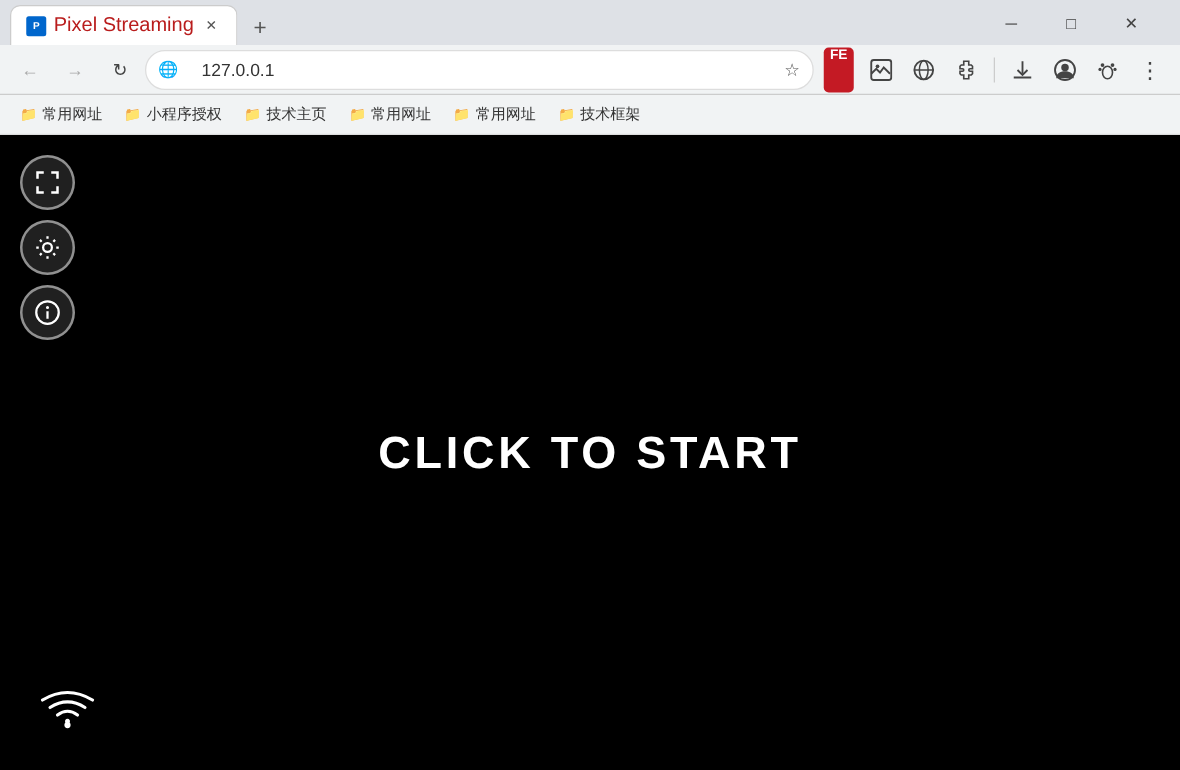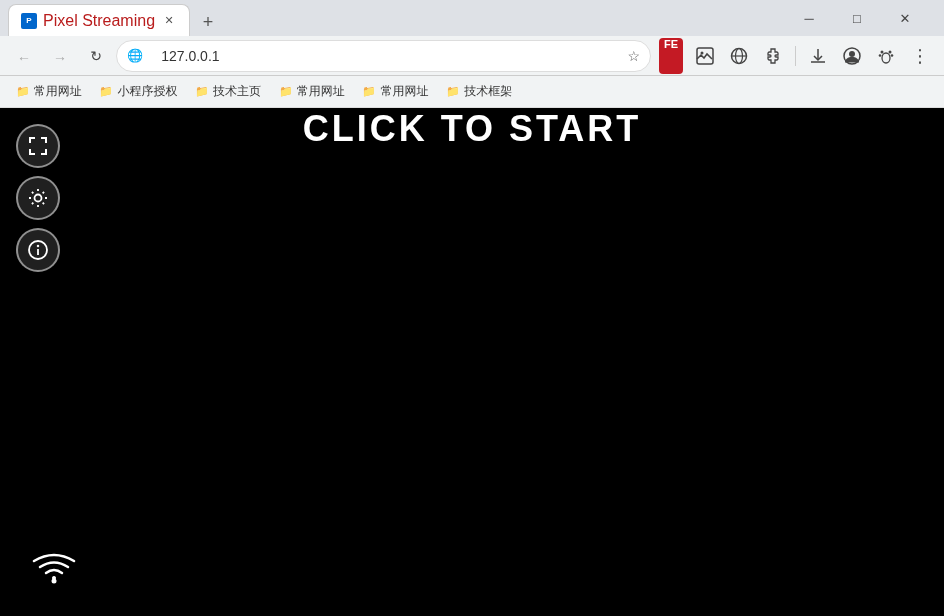--- a/index.html
+++ b/index.html
@@ -34,21 +34,21 @@
     .action-btn { width: 32px; height: 32px; border: none; background: transparent; cursor: pointer; border-radius: 50%; display: flex; align-items: center; justify-content: center; color: #444; font-size: 14px; }
     .action-btn-fe { background: #c41a24; color: white; border-radius: 4px; width: 24px; height: 36px; font-size: 11px; font-weight: bold; }
     .divider-v { width: 1px; height: 20px; background: #ccc; margin: 0 4px; }
 
     
     .bookmarks-bar { height: 32px; background: #f1f3f4; display: flex; align-items: center; padding: 0 8px; gap: 2px; border-bottom: 1px solid #ddd; }
     .bookmark-item { display: flex; align-items: center; gap: 4px; padding: 4px 8px; border-radius: 4px; cursor: pointer; font-size: 12px; color: #333; white-space: nowrap; }
     .bookmark-icon { font-size: 11px; color: #666; }
 
     
-    .content-area { flex: 1; background: #000000; position: relative; display: flex; justify-content: center; overflow: hidden; }
+    .content-area { flex: 1; background: #000000; position: relative; display: flex; align-items: center; justify-content: center; overflow: hidden; }
 
     
     .sidebar-controls { position: absolute; left: 16px; top: 16px; display: flex; flex-direction: column; gap: 8px; z-index: 10; }
     .ctrl-btn { width: 44px; height: 44px; border-radius: 50%; border: 2px solid rgba(255,255,255,0.5); background: rgba(40,40,40,0.8); cursor: pointer; display: flex; align-items: center; justify-content: center; color: white; font-size: 20px; }
 
     
     .click-to-start { color: white; font-size: 36px; font-weight: 700; letter-spacing: 3px; text-align: center; cursor: pointer; font-family: Arial, sans-serif; }
 
     
     .wifi-icon { position: absolute; bottom: 24px; left: 30px; color: white; }

